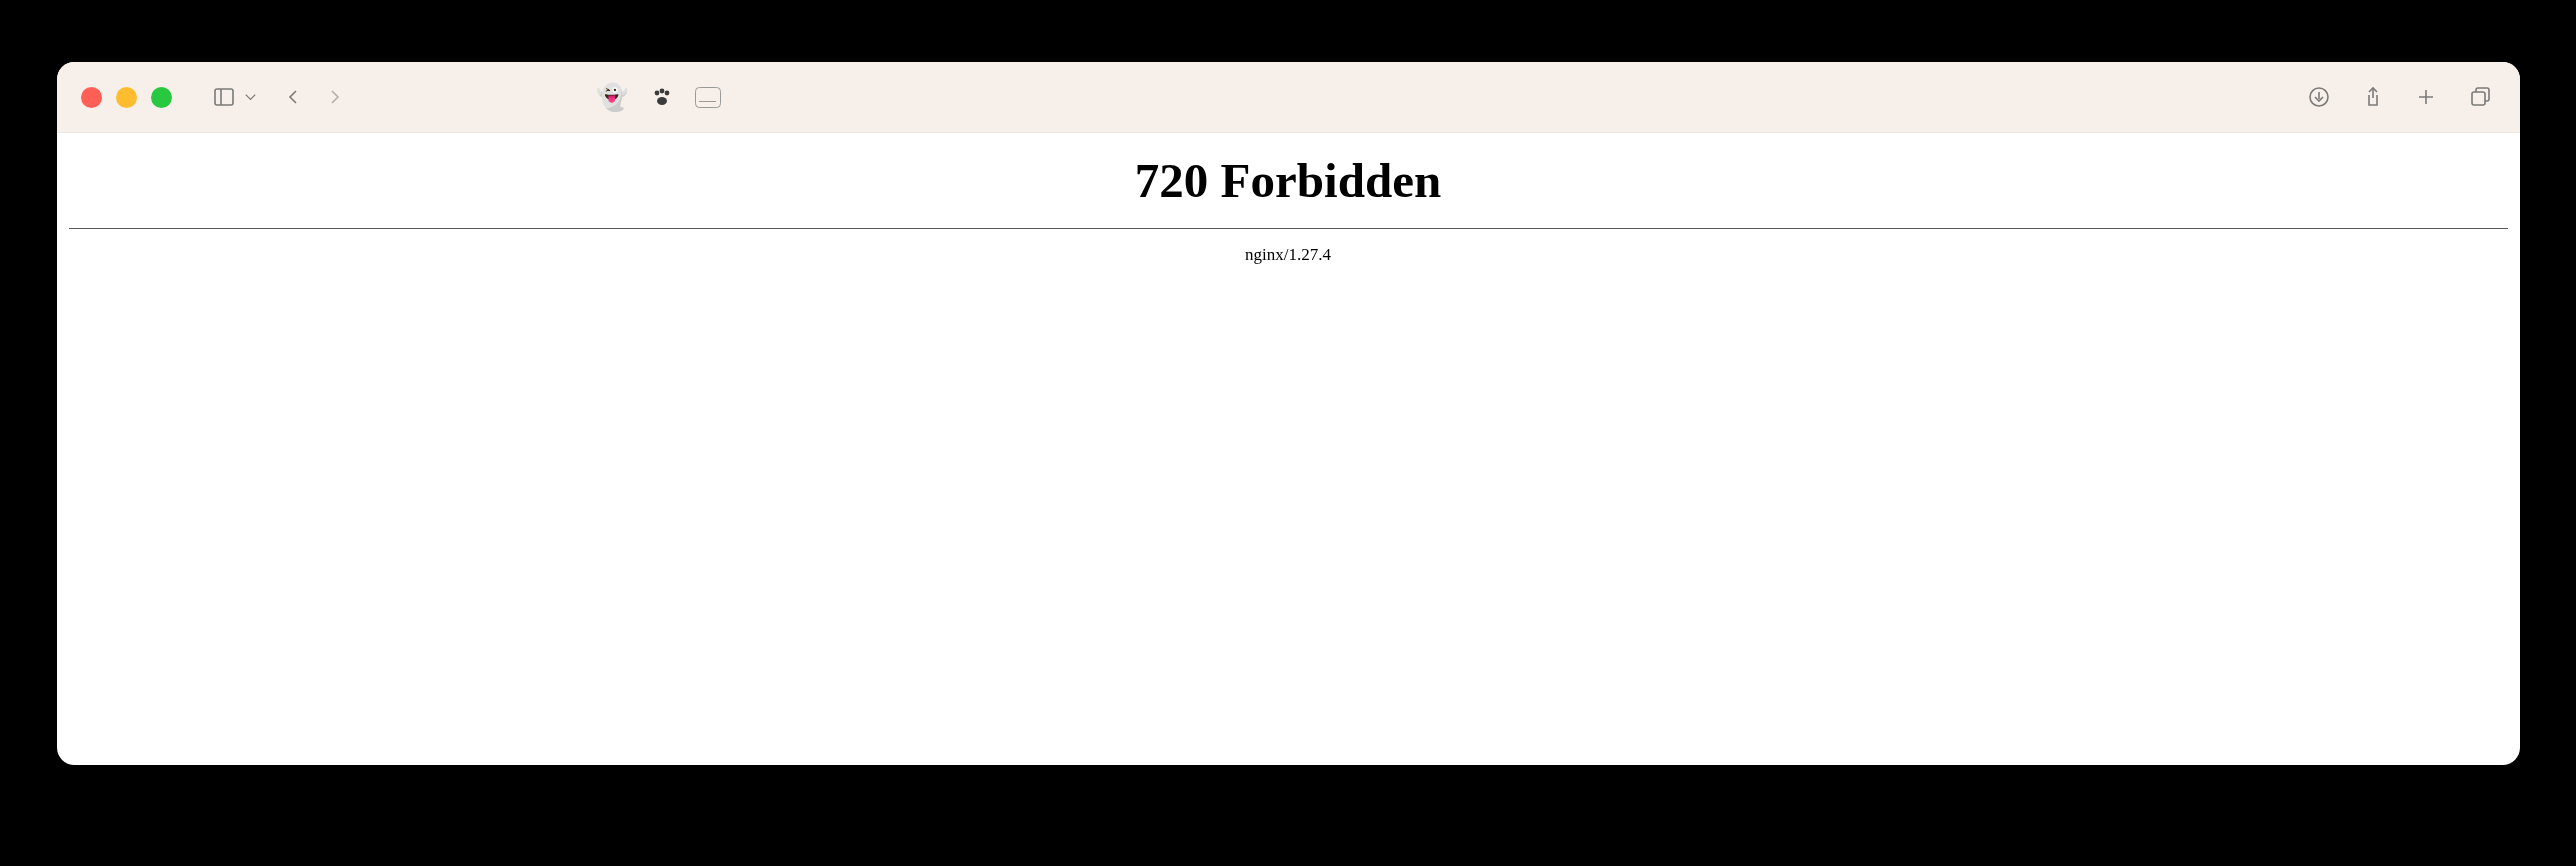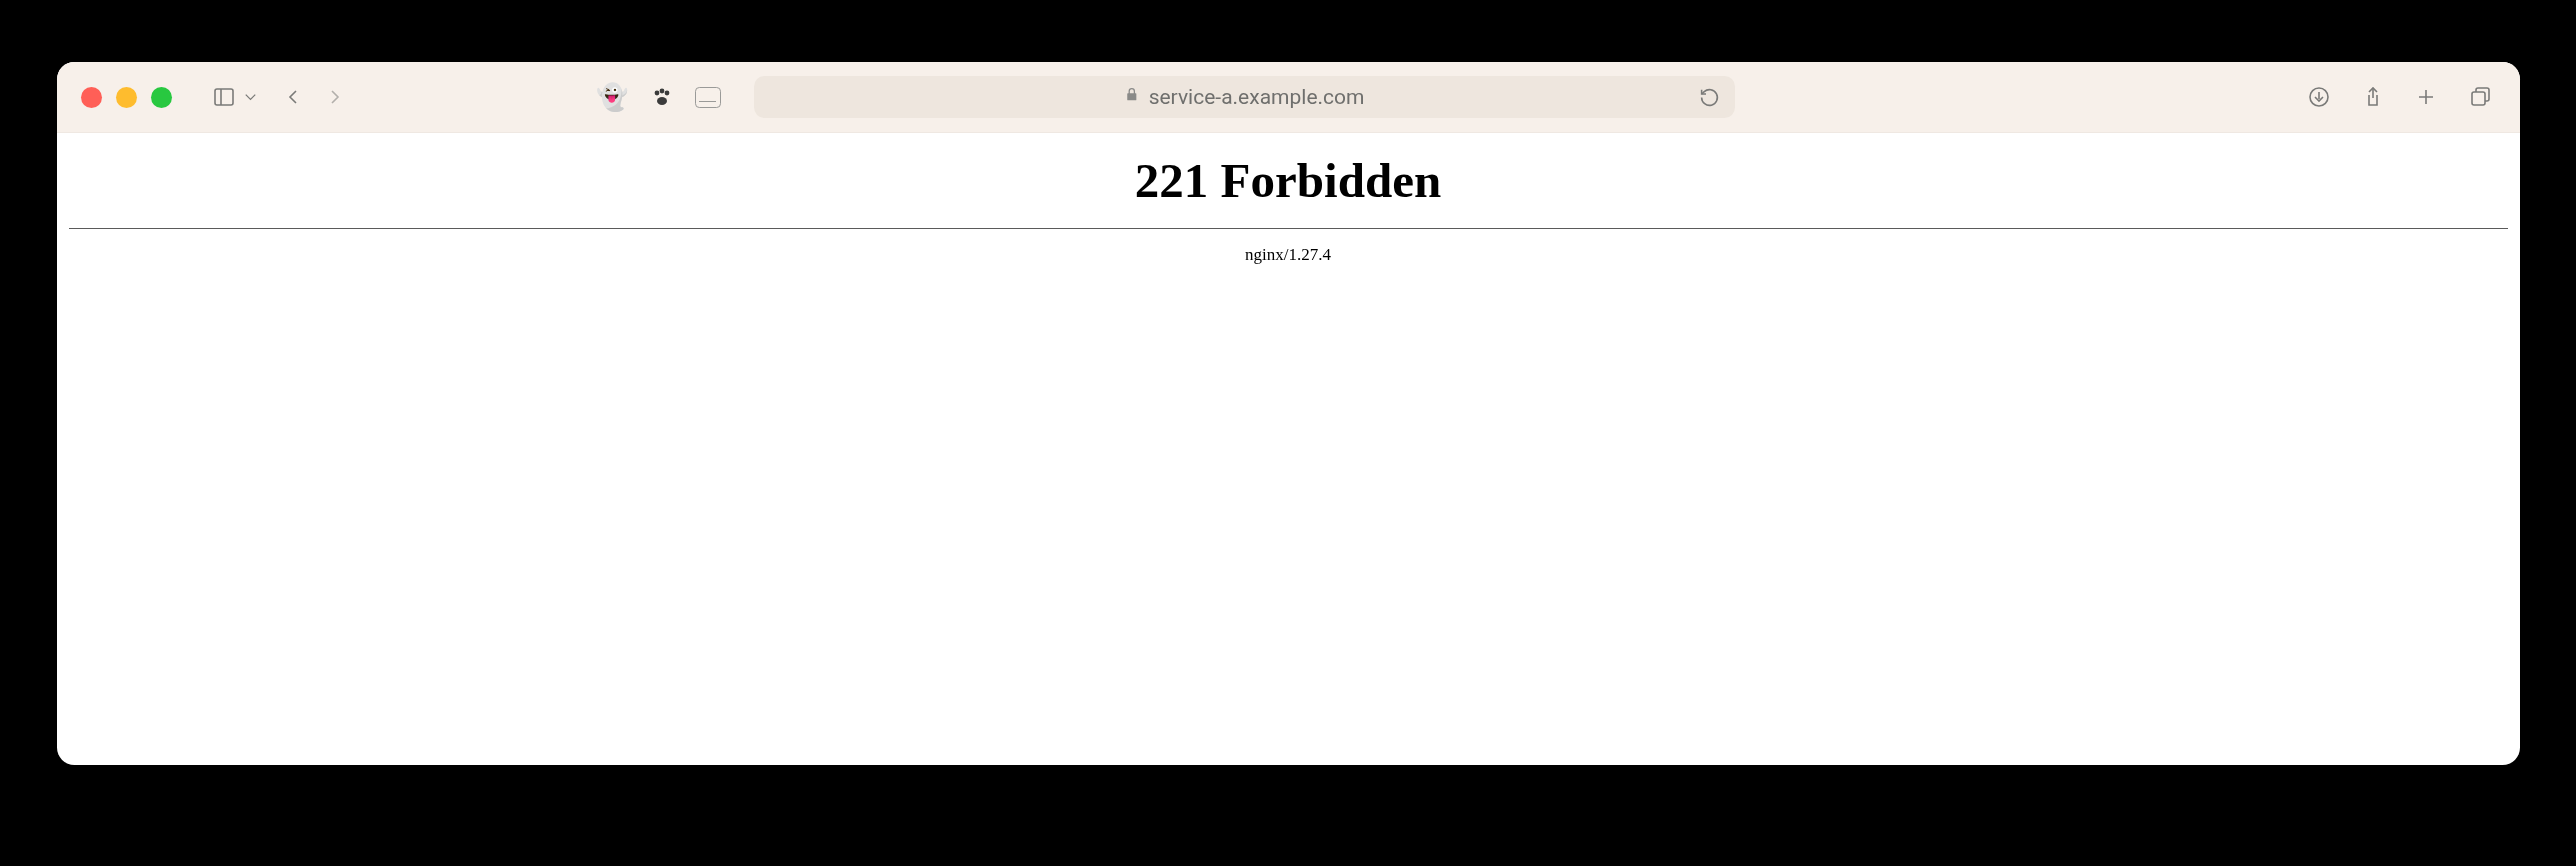--- a/index.html
+++ b/index.html
@@ -203,36 +203,20 @@
         <svg viewBox="0 0 24 24" style="fill:#3b3b3b;stroke:none;width:24px;height:24px">
           <circle cx="7" cy="8" r="2.4"></circle>
             <circle cx="12" cy="6" r="2.4"></circle>
             <circle cx="17" cy="8" r="2.4"></circle>
           <ellipse cx="12" cy="16" rx="5" ry="4"></ellipse>
         </svg>
       </span>
       <span class="ext-box"></span>
     </div>
 
-    <div class="address-bar">
-      <div class="address-center">
-        <span class="lock-icon">
-          <svg viewBox="0 0 24 24">
-              <path d="M7 10V7a5 5 0 0 1 10 0v3h1a1 1 0 0 1 1 1v9a1 1 0 0 1-1 1H6a1 1 0 0 1-1-1v-9a1 1 0 0 1 1-1h1zm2 0h6V7a3 3 0 0 0-6 0v3z"></path>
-            </svg>
-        </span>
-        <span>service-a.example.com</span>
-      </div>
-      <div class="reload-btn">
-        <svg viewBox="0 0 24 24">
-            <path d="M3 12a9 9 0 1 0 3-6.7L3 8"></path>
-            <polyline points="3 3 3 8 8 8"></polyline>
-          </svg>
-      </div>
-    </div>
 
     <div class="toolbar-spacer"></div>
 
     <div class="toolbar-right">
       <div class="icon-btn">
         <svg viewBox="0 0 24 24">
             <circle cx="12" cy="12" r="9"></circle>
             <line x1="12" y1="7" x2="12" y2="14"></line>
             <polyline points="8 12 12 16 16 12"></polyline>
           </svg>
@@ -253,18 +237,18 @@
       <div class="icon-btn">
         <svg viewBox="0 0 24 24">
             <rect x="4" y="7" width="13" height="13" rx="2"></rect>
             <path d="M8 7V5a2 2 0 0 1 2-2h9a2 2 0 0 1 2 2v9a2 2 0 0 1-2 2h-2"></path>
           </svg>
       </div>
     </div>
   </div>
 
   <div class="content">
-    <h1 class="error-title">221 Forbidden</h1>
+    <h1 class="error-title">720 Forbidden</h1>
     <hr class="divider">
     <div class="server-line">nginx/1.27.4</div>
   </div>
 </div>
 
 
 </body></html>

